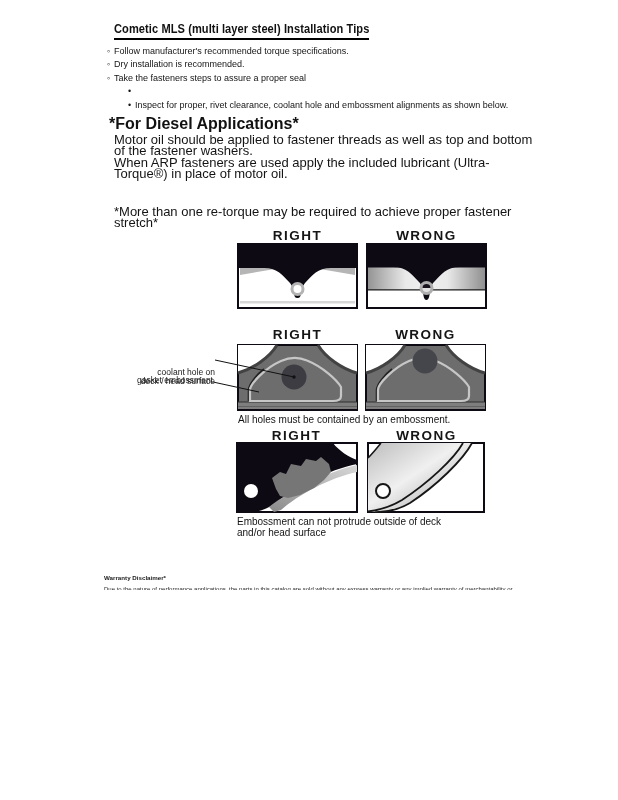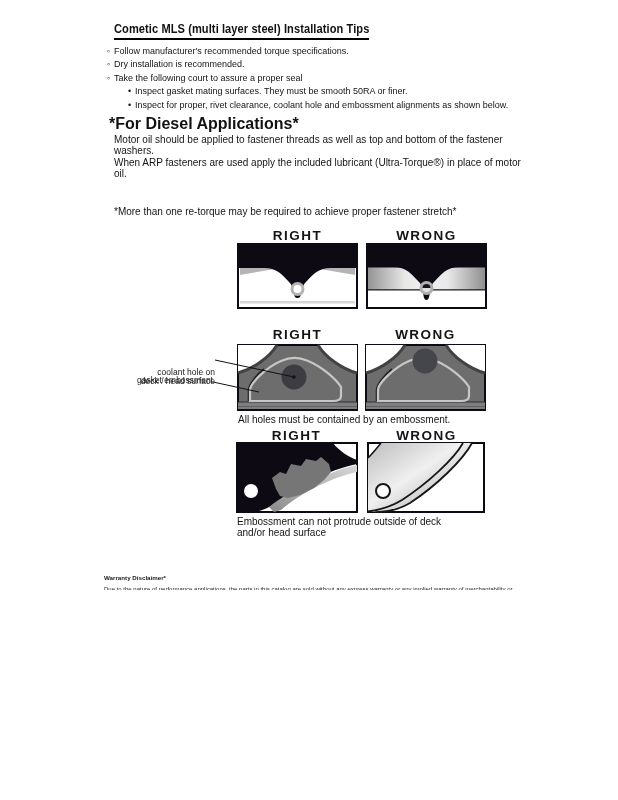--- a/index.html
+++ b/index.html
@@ -27,21 +27,21 @@
 
   
   .tips { left: 107px; top: 46px; width: 430px; }
   .tip { display: flex; height: 13.4px; font-size: 9px; line-height: 11px; color:#141414; }
   .tip .tm { width: 7px; font-size: 9px; line-height: 10px; }
   .tip.sub { margin-left: 21px; }
   .tip.sub .tm { width: 7px; }
 
   
   .diesel-h { left: 109px; top: 115px; font-size: 16px; font-weight: bold; }
-  .body-p { left: 114px; font-size: 10px; line-height: 11.3px; color:#141414; white-space: pre-line; width: 420px; }
+  .body-p { left: 114px; font-size: 13px; line-height: 11.3px; color:#141414; white-space: pre-line; width: 420px; }
   .p1 { top: 134px; }
   .p2 { top: 164px; }
   .note { top: 206px; }
 
   
   .dg-label { font-size: 13.5px; font-weight: bold; letter-spacing: 1.5px; color:#151515; width: 121px; text-align: center; }
   .dg-caption { font-size: 10px; color:#141414; white-space: pre-line; line-height: 11px; }
   .dg-box { position: absolute; display: block; }
   .ann { font-size: 8.5px; color:#1a1a1a; text-align: right; line-height: 9.3px; white-space: pre-line; }
 
@@ -64,25 +64,24 @@
     <div class="tip">
         <span class="tm">◦</span>
         <span>Follow manufacturer's recommended torque specifications.</span>
       </div>
     <div class="tip">
         <span class="tm">◦</span>
         <span>Dry installation is recommended.</span>
       </div>
     <div class="tip">
         <span class="tm">◦</span>
-        <span>Take the following court to assure a proper seal</span>
+        <span>Take the fasteners steps to assure a proper seal</span>
       </div>
     <div class="tip sub">
         <span class="tm">•</span>
-        <span>Inspect gasket mating surfaces.  They must be smooth 50RA or finer.</span>
       </div>
     <div class="tip sub">
         <span class="tm">•</span>
         <span>Inspect for proper, rivet clearance, coolant hole and embossment alignments as shown below.</span>
       </div>
   </div>
 
   <div class="abs diesel-h">*For Diesel Applications*</div>
   <div class="abs body-p p1">Motor oil should be applied to fastener threads as well as top and bottom of the fastener washers.
 When ARP fasteners are used apply the included lubricant (Ultra-Torque®) in place of motor oil.</div>

